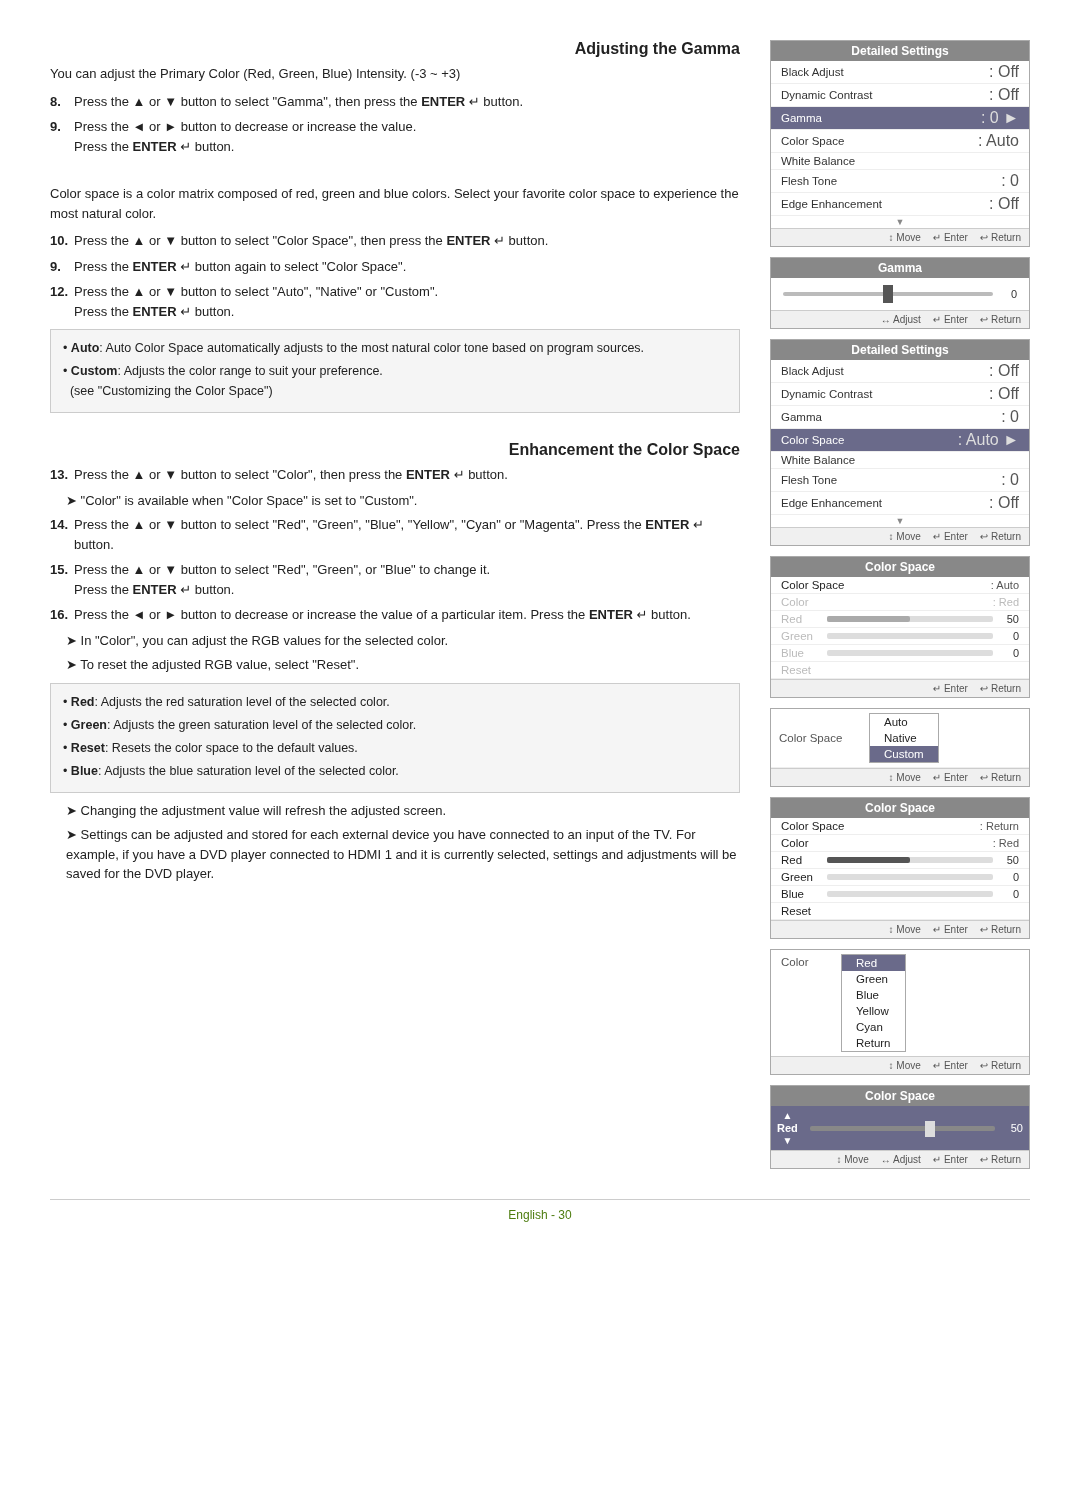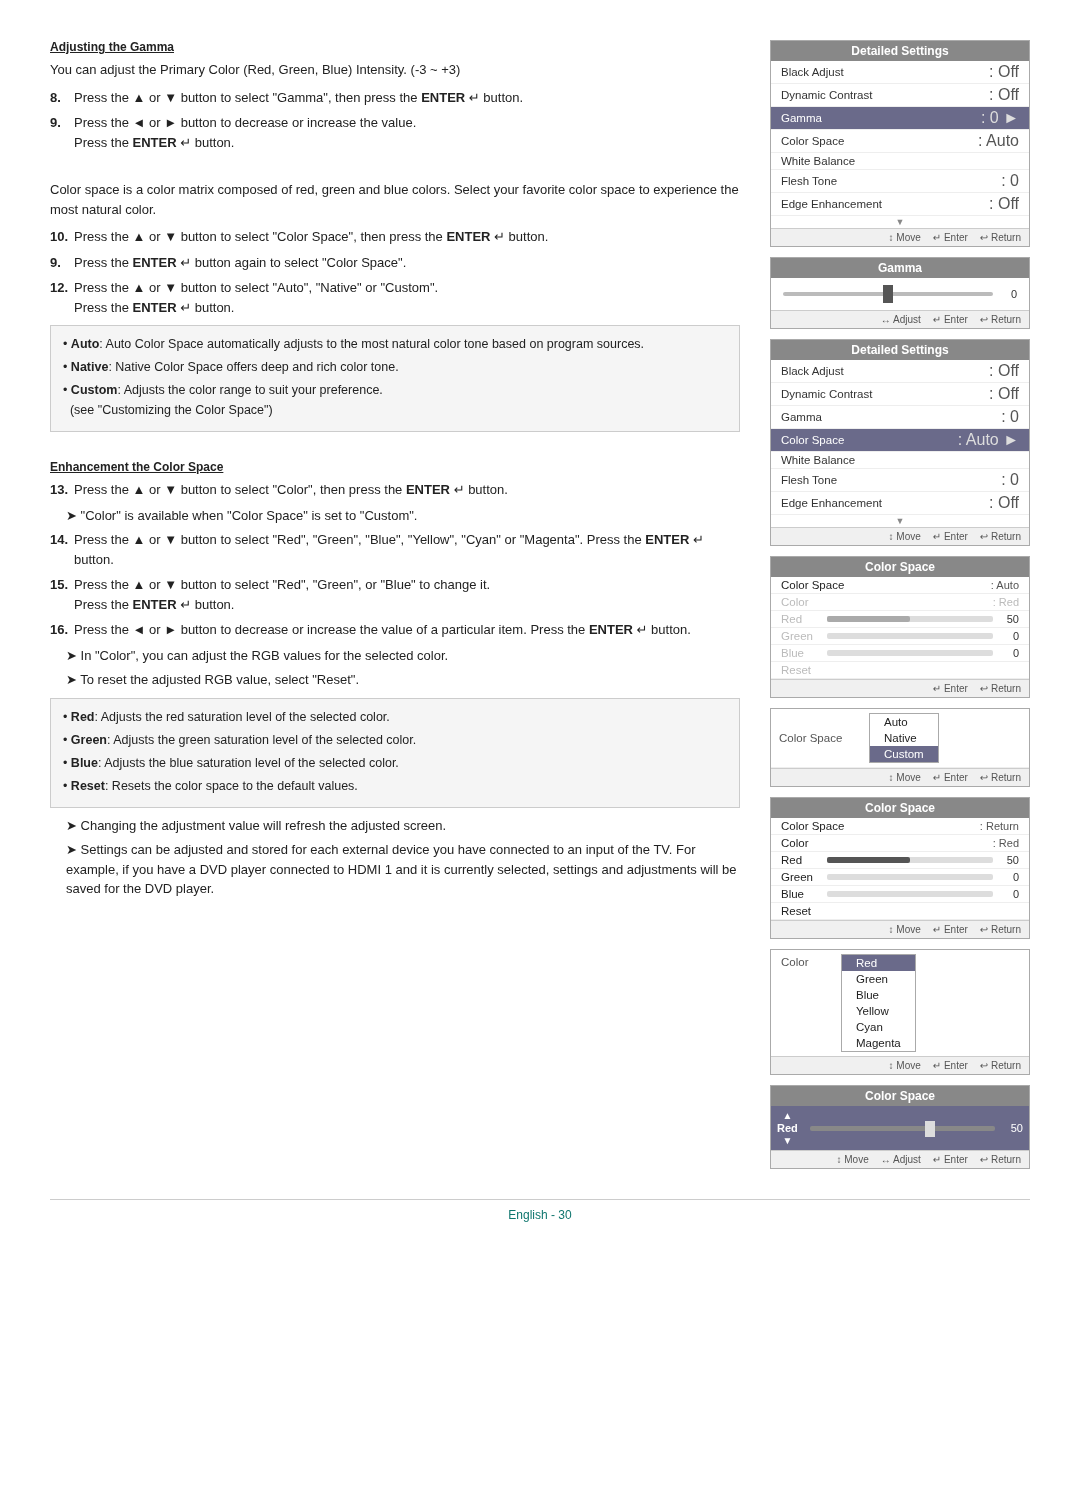--- a/index.html
+++ b/index.html
@@ -23,23 +23,23 @@
     .right-col {
       width: 260px;
       display: flex;
       flex-direction: column;
       gap: 10px;
     }
 
     
     .section-title {
       font-weight: bold;
-      text-decoration: underline;
       margin-bottom: 6px;
-      font-size: 12px;
+      font-size: 16px;
+      text-align: right;
     }
     .section-block {
       margin-bottom: 28px;
     }
     .section-intro {
       margin-bottom: 8px;
       font-size: 13px;
       line-height: 1.5;
     }
     .step {
@@ -322,21 +322,21 @@
       color: #555;
       border-top: 1px solid #ccc;
       background: #f0f0f0;
     }
 
     
     .page-footer {
       margin-top: 30px;
       text-align: center;
       font-size: 12px;
-      color: #0f766e;
+      color: #4d7c0f;
       border-top: 1px solid #ccc;
       padding-top: 8px;
     }
   </style>
 </head>
 <body>
 
 <div class="page">
 
   <div class="left-col">
@@ -363,21 +363,20 @@
       <div class="step">
         <span class="step-num bold">9.</span>
         <span class="step-text">Press the <span class="bold">ENTER</span> ↵ button again to select "Color Space".</span>
       </div>
       <div class="step">
         <span class="step-num bold">12.</span>
         <span class="step-text">Press the ▲ or ▼ button to select "Auto", "Native" or "Custom".<br>Press the <span class="bold">ENTER</span> ↵ button.</span>
       </div>
       <div class="note-box">
         <div class="note-item">• <span class="bold">Auto</span>: Auto Color Space automatically adjusts to the most natural color tone based on program sources.</div>
-        <div class="note-item">• <span class="bold">Native</span>: Native Color Space offers deep and rich color tone.</div>
         <div class="note-item">• <span class="bold">Custom</span>: Adjusts the color range to suit your preference.<br>&nbsp;&nbsp;(see "Customizing the Color Space")</div>
       </div>
     </div>
 
     <div class="section-block">
       <div class="section-title">Enhancement the Color Space</div>
       <div class="step">
         <span class="step-num bold">13.</span>
         <span class="step-text">Press the ▲ or ▼ button to select "Color", then press the <span class="bold">ENTER</span> ↵ button.</span>
       </div>
@@ -392,22 +391,22 @@
       </div>
       <div class="step">
         <span class="step-num bold">16.</span>
         <span class="step-text">Press the ◄ or ► button to decrease or increase the value of a particular item. Press the <span class="bold">ENTER</span> ↵ button.</span>
       </div>
       <div class="arrow-note">In "Color", you can adjust the RGB values for the selected color.</div>
       <div class="arrow-note">To reset the adjusted RGB value, select "Reset".</div>
       <div class="note-box">
         <div class="note-item">• <span class="bold">Red</span>: Adjusts the red saturation level of the selected color.</div>
         <div class="note-item">• <span class="bold">Green</span>: Adjusts the green saturation level of the selected color.</div>
+        <div class="note-item">• <span class="bold">Reset</span>: Resets the color space to the default values.</div>
         <div class="note-item">• <span class="bold">Blue</span>: Adjusts the blue saturation level of the selected color.</div>
-        <div class="note-item">• <span class="bold">Reset</span>: Resets the color space to the default values.</div>
       </div>
       <div class="arrow-note">Changing the adjustment value will refresh the adjusted screen.</div>
       <div class="arrow-note">Settings can be adjusted and stored for each external device you have connected to an input of the TV. For example, if you have a DVD player connected to HDMI 1 and it is currently selected, settings and adjustments will be saved for the DVD player.</div>
     </div>
 
   </div>
 
   <div class="right-col">
 
     <div class="ui-panel">
@@ -600,21 +599,21 @@
 
     <div class="color-dropdown-panel">
       <div class="color-dropdown-inner">
         <span class="color-dropdown-label">Color</span>
         <div class="color-dropdown-options">
           <div class="color-dropdown-option selected">Red</div>
           <div class="color-dropdown-option">Green</div>
           <div class="color-dropdown-option">Blue</div>
           <div class="color-dropdown-option">Yellow</div>
           <div class="color-dropdown-option">Cyan</div>
-          <div class="color-dropdown-option">Magenta</div>
+          <div class="color-dropdown-option">Return</div>
         </div>
       </div>
       <div class="dropdown-footer">
         <span>↕ Move</span>
         <span>↵ Enter</span>
         <span>↩ Return</span>
       </div>
     </div>
 
     <div class="bottom-cs-panel">

